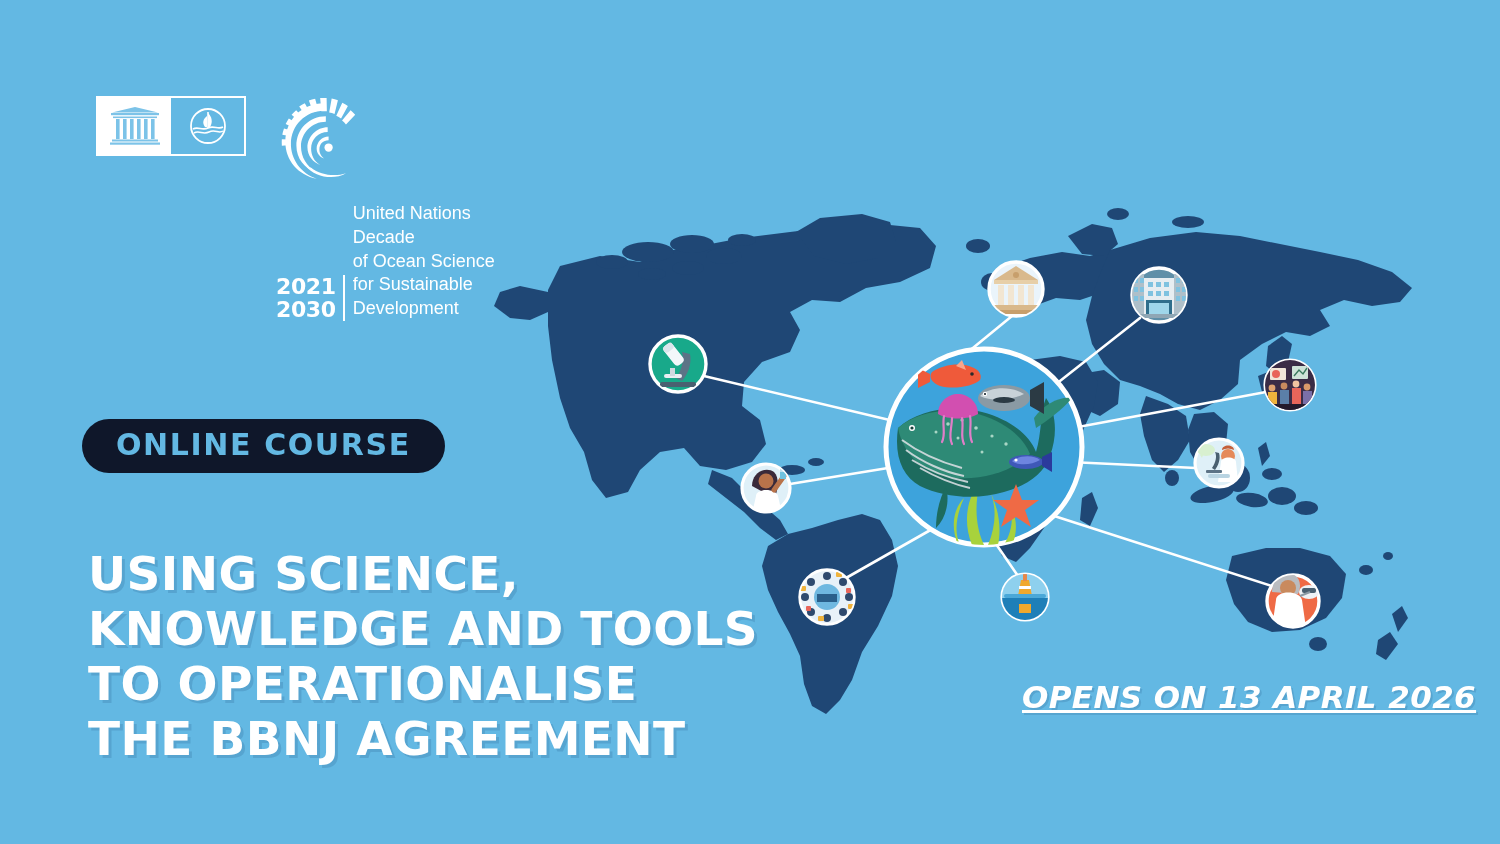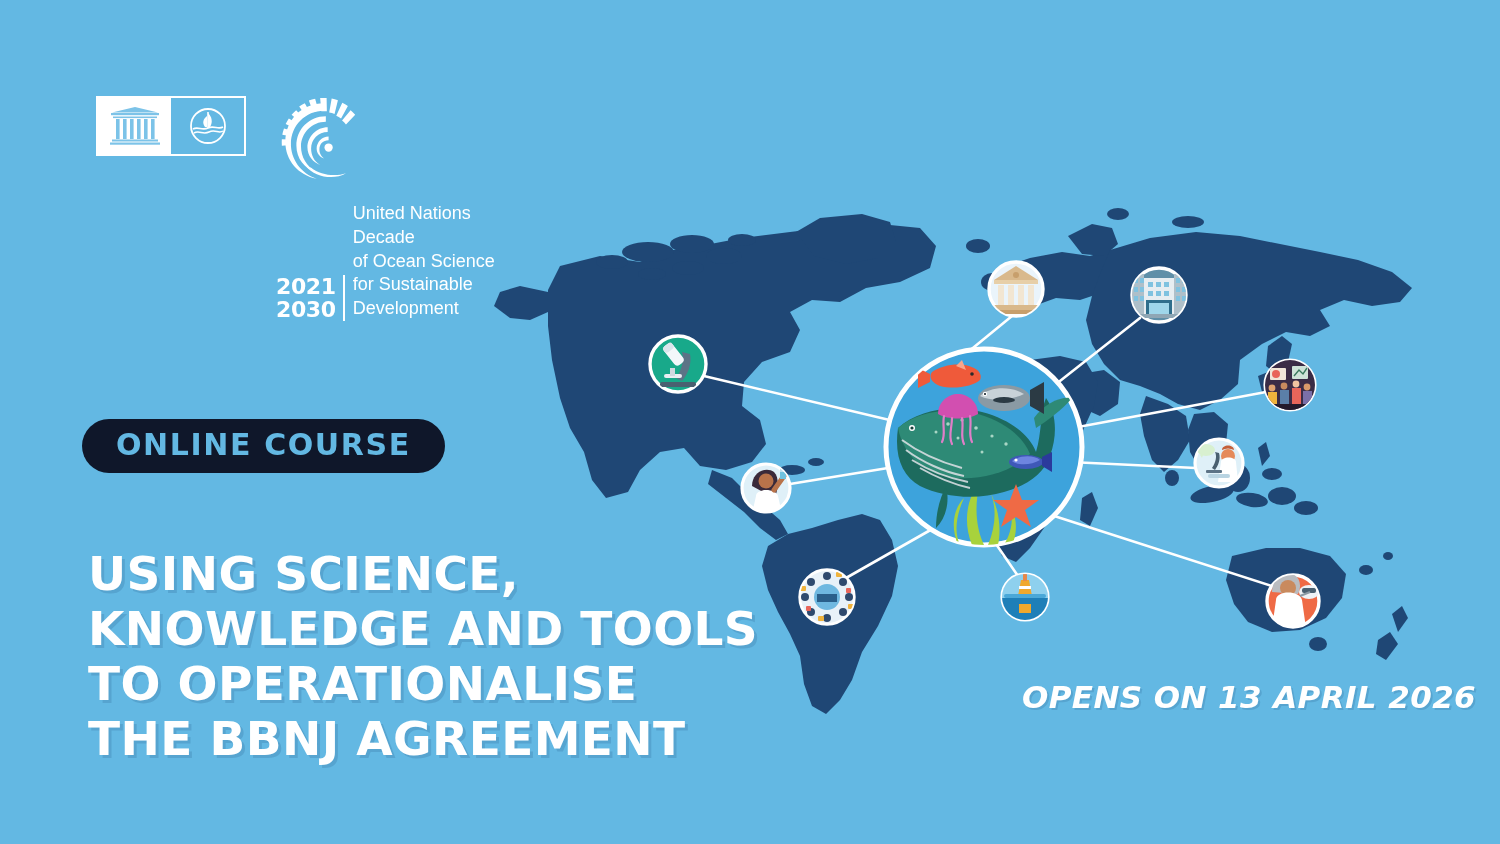--- a/index.html
+++ b/index.html
@@ -108,20 +108,21 @@
   .opens-on {
     position: absolute;
     left: 1022px; top: 679px;
     color: #ffffff;
     font-size: 31px;
     font-weight: 700;
     font-style: italic;
     letter-spacing: 0.4px;
     font-family: "DejaVu Sans", sans-serif;
     text-shadow: 2px 2px 0 rgba(40,95,140,0.22);
+    text-decoration: underline;
   }
 
   
   .map-wrap { position: absolute; left: 0; top: 0; width: 1500px; height: 844px; }
   .map-svg { position: absolute; left: 0; top: 0; }
 </style>
 </head>
 <body>
 
 <div class="poster">

